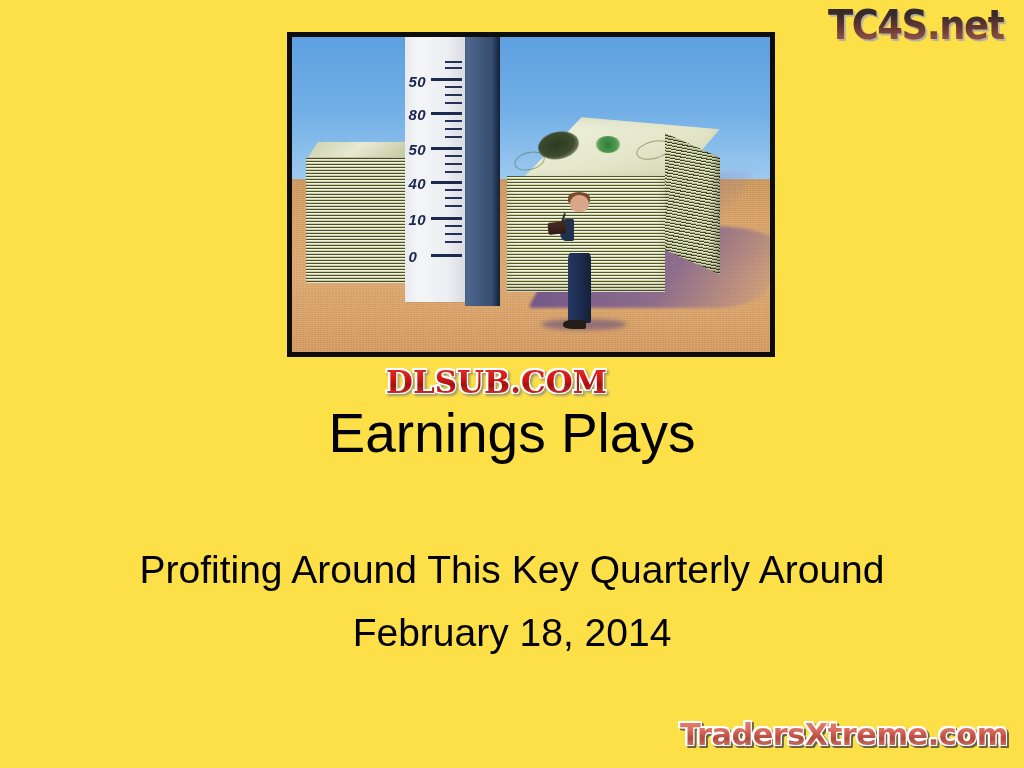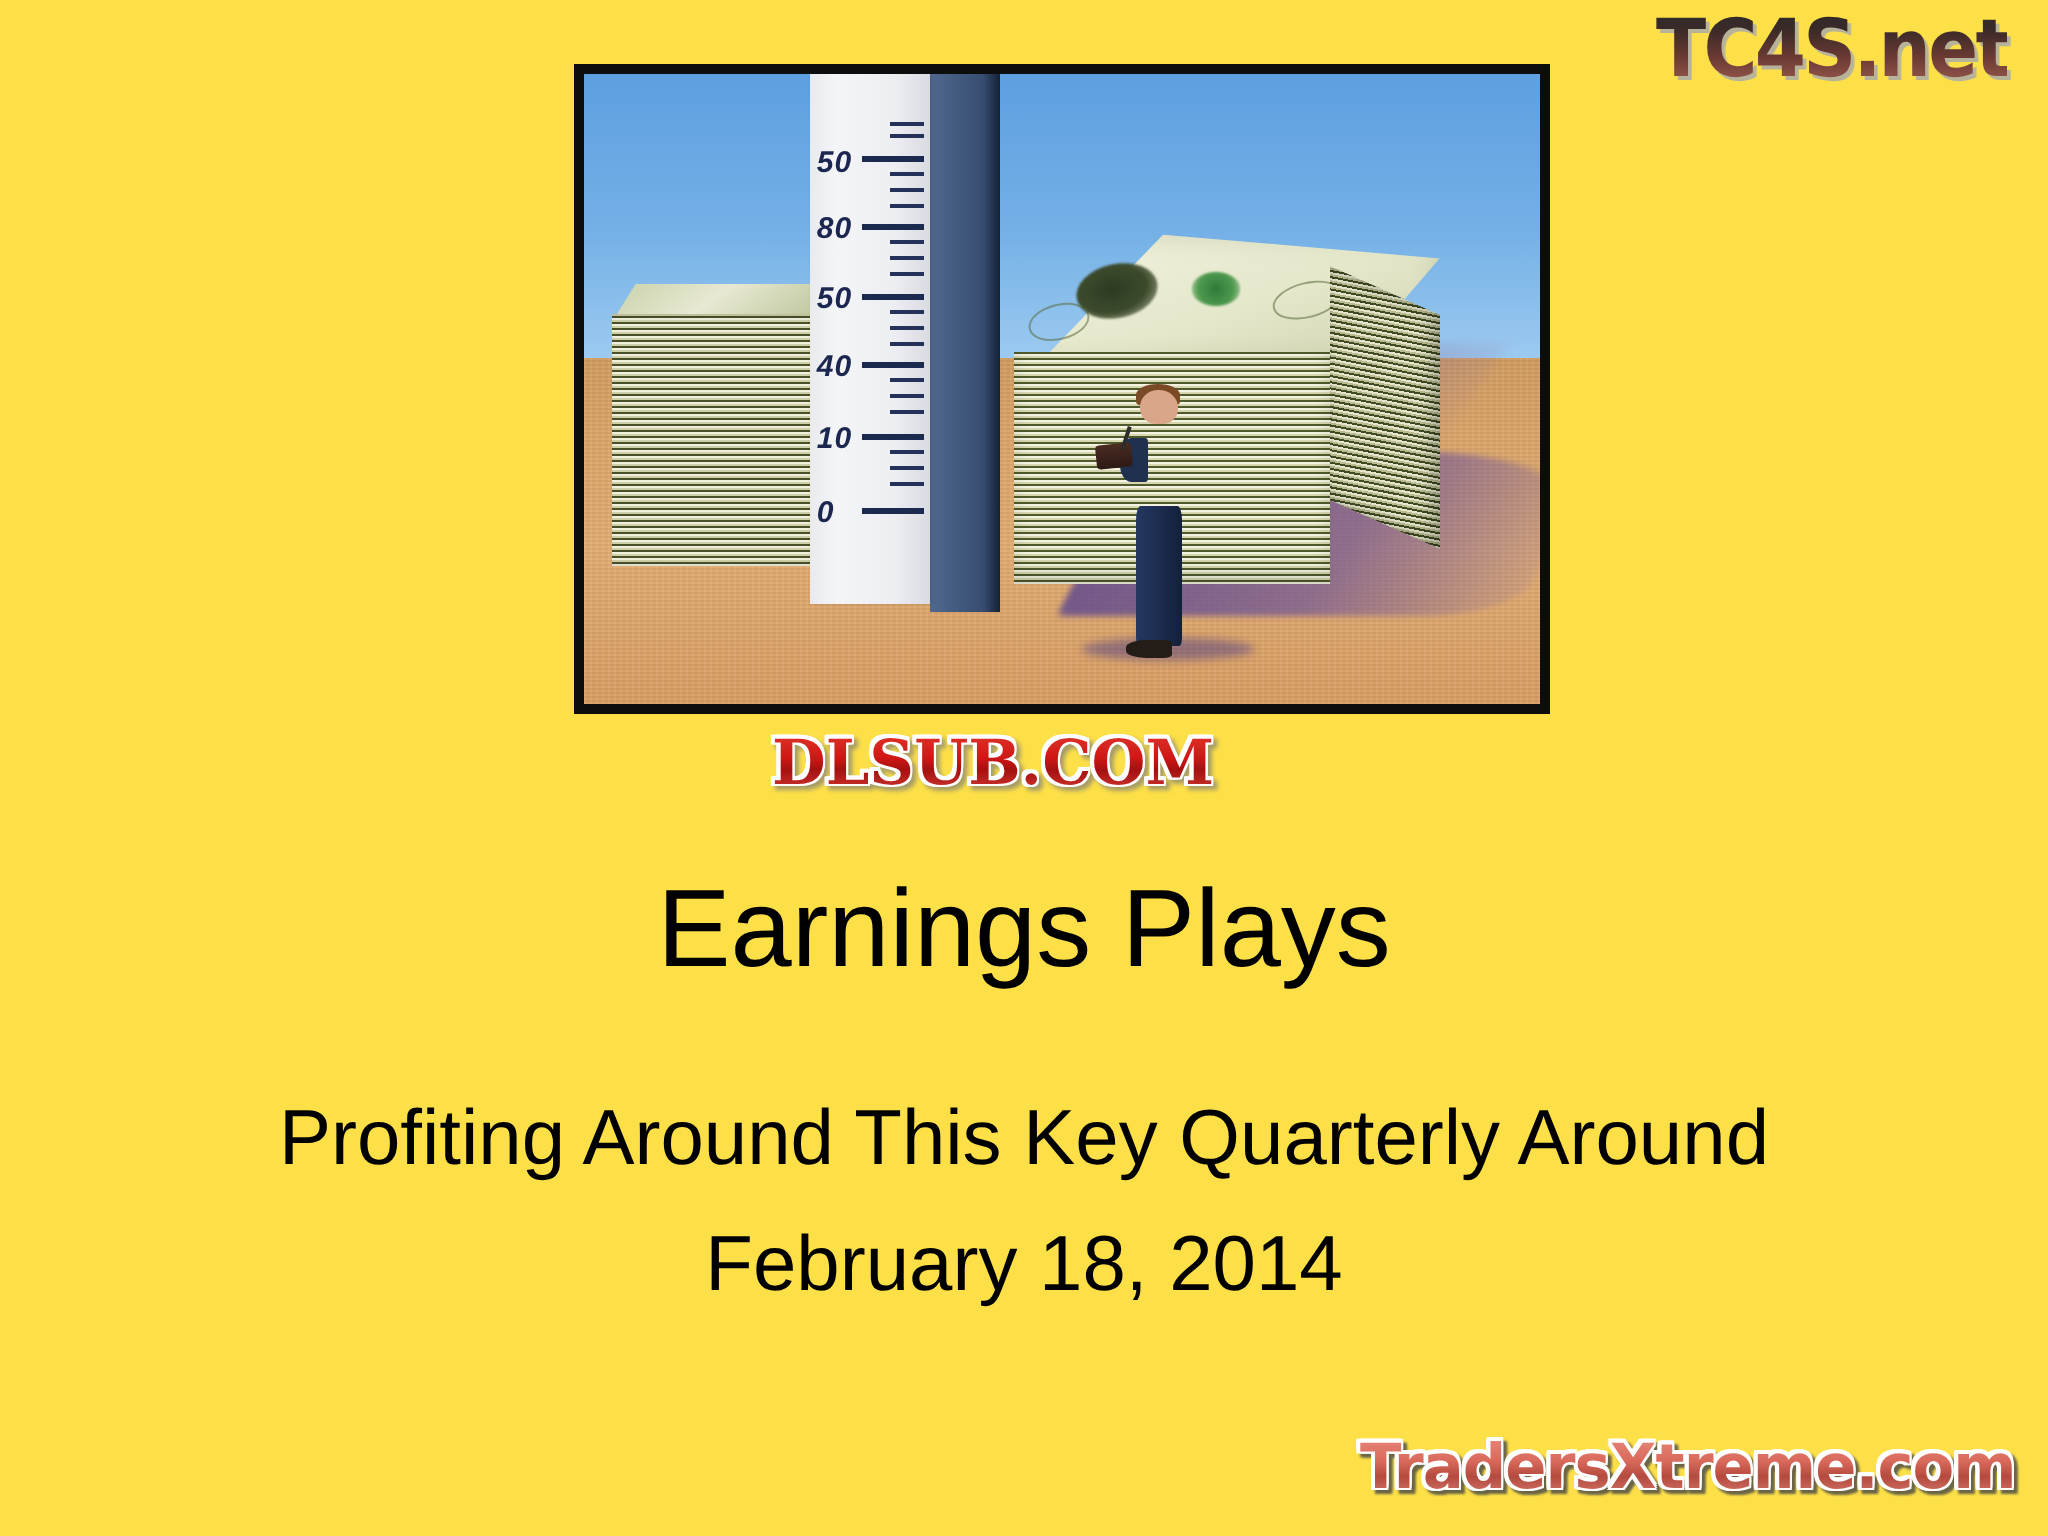--- a/index.html
+++ b/index.html
@@ -328,21 +328,21 @@
       drop-shadow(2.5px 2.5px 1px rgba(120,120,120,0.65));
     white-space: nowrap;
     user-select: none;
     margin-left: 24px;
   }
 
   
   .title {
     position: absolute;
     left: 0;
-    top: 436px;
+    top: 405px;
     width: 1024px;
     text-align: center;
     font-family: "Liberation Sans", sans-serif;
     font-size: 55px;
     font-weight: normal;
     color: #000000;
     letter-spacing: 0px;
     line-height: 1.05;
   }
   .subtitle {

